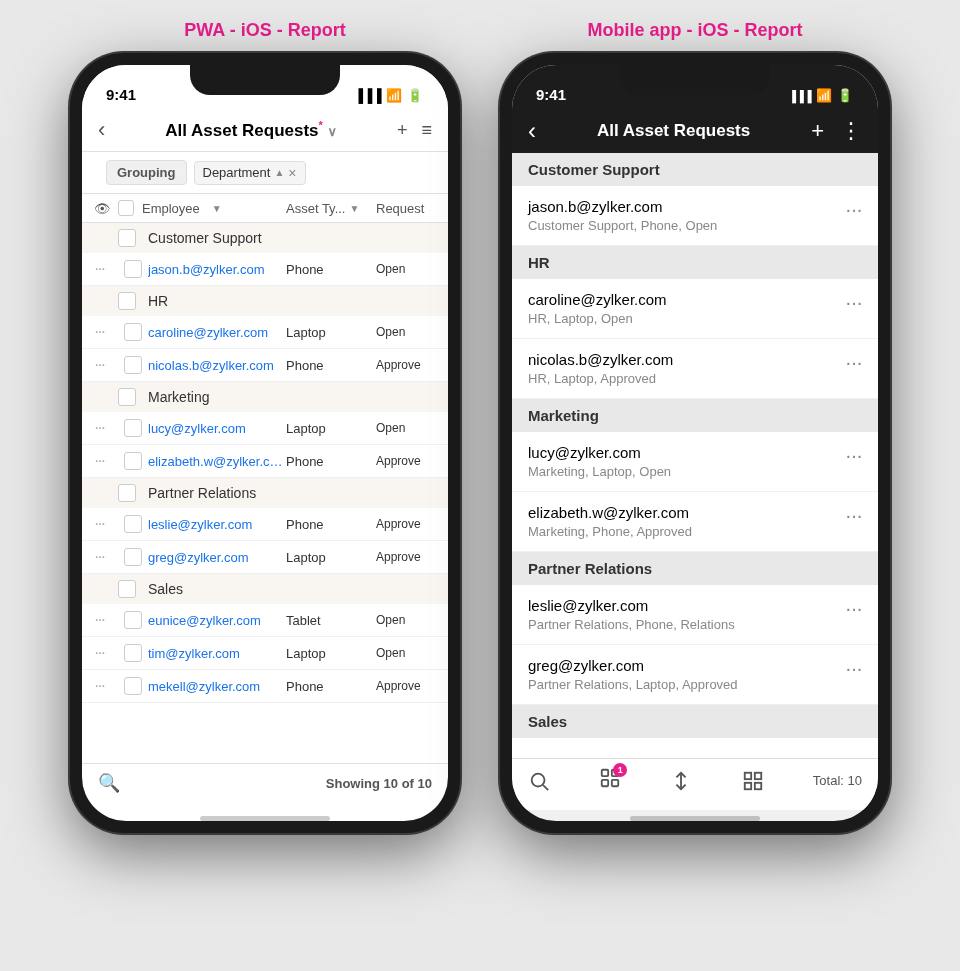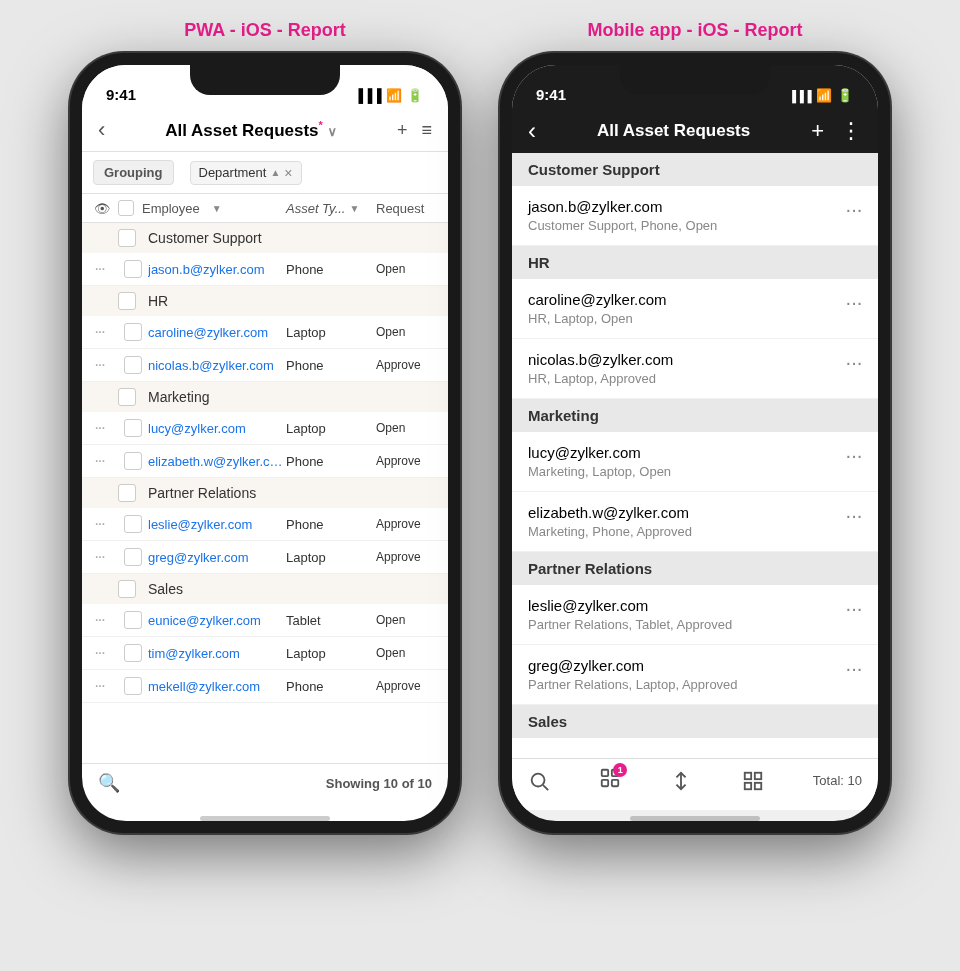--- a/index.html
+++ b/index.html
@@ -126,25 +126,25 @@
     }
 
     .icon-btn {
       font-size: 18px;
       color: #555;
       cursor: pointer;
     }
 
     
     .grouping-bar {
-      padding: 8px 11px;
+      padding: 8px 24px;
       border-bottom: 1px solid #e0e0e0;
       display: flex;
       align-items: center;
-      gap: 16px;
+      gap: 7px;
       flex-shrink: 0;
     }
 
     .grouping-label {
       font-size: 13px;
       font-weight: 600;
       color: #555;
       background: #f0f0f0;
       padding: 4px 10px;
       border-radius: 4px;
@@ -178,21 +178,21 @@
       font-size: 13px;
       color: #555;
       font-weight: 500;
       flex-shrink: 0;
       background: #fff;
     }
 
     .col-eye { width: 24px; }
     .col-check { width: 24px; }
     .col-employee { flex: 1; display: flex; align-items: center; gap: 12px; }
-    .col-asset { width: 90px; display: flex; align-items: center; gap: 4px; font-style: italic; }
+    .col-asset { width: 90px; display: flex; align-items: center; gap: 4px; }
     .col-request { width: 60px; }
 
     
     .table-content {
       flex: 1;
       overflow-y: auto;
     }
 
     .group-header {
       background: #f9f5f0;
@@ -631,21 +631,21 @@
             <div class="item-email">elizabeth.w@zylker.com</div>
             <div class="item-meta">Marketing, Phone, Approved</div>
           </div>
           <span class="item-dots">···</span>
         </div>
 
         <div class="mobile-group-header">Partner Relations</div>
         <div class="mobile-list-item">
           <div class="item-content">
             <div class="item-email">leslie@zylker.com</div>
-            <div class="item-meta">Partner Relations, Tablet, Approved</div>
+            <div class="item-meta">Partner Relations, Phone, Relations</div>
           </div>
           <span class="item-dots">···</span>
         </div>
         <div class="mobile-list-item">
           <div class="item-content">
             <div class="item-email">greg@zylker.com</div>
             <div class="item-meta">Partner Relations, Laptop, Approved</div>
           </div>
           <span class="item-dots">···</span>
         </div>

